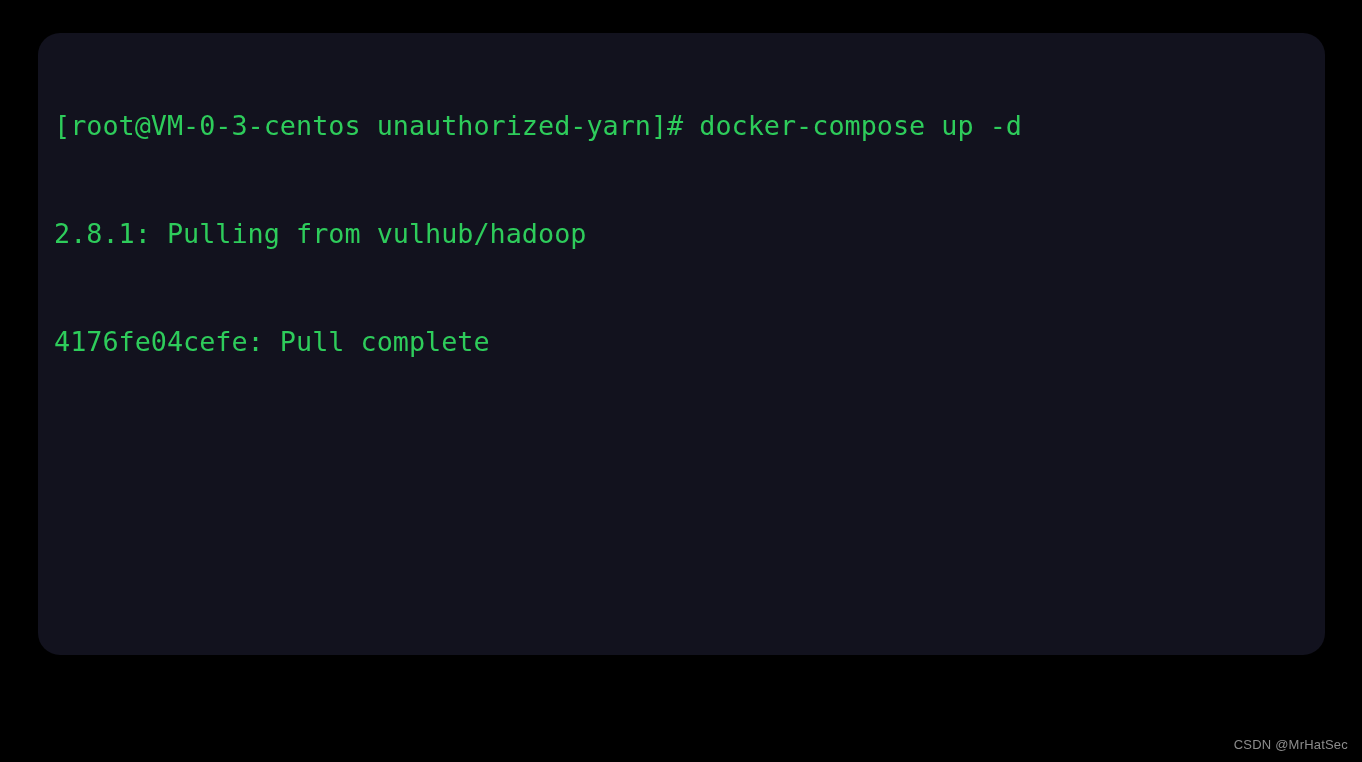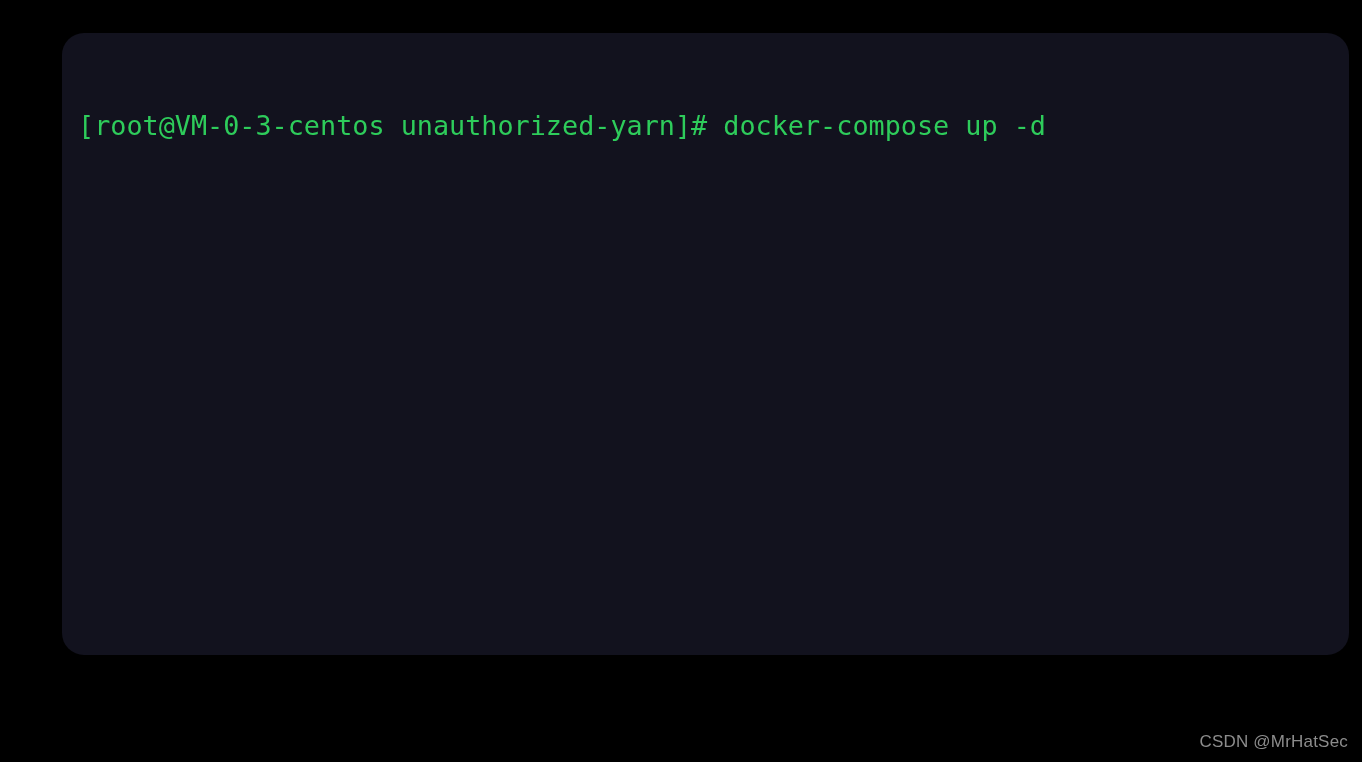--- a/index.html
+++ b/index.html
@@ -20,21 +20,20 @@
   
   #terminal-window {
     position: absolute;
     left: 38px;
     top: 33px;
     width: 1287px;
     height: 622px;
     background: #12121e;
     border-radius: 22px;
     overflow: hidden;
-    margin-left: 24px;
   }
 
   #terminal-output {
     position: absolute;
     left: 16px;
     top: 3px;
     right: 0;
     font-family: "DejaVu Sans Mono", monospace;
     font-size: 21.5px;
     line-height: 36px;
@@ -50,32 +49,34 @@
     display: block;
     color: #2ecc5b;
   }
 
   
   #watermark {
     position: absolute;
     right: 14px;
     bottom: 10px;
     font-family: "Liberation Sans", sans-serif;
-    font-size: 17px;
+    font-size: 13px;
     color: #8c8c8c;
     letter-spacing: 0.2px;
     white-space: pre;
   }
 </style>
 </head>
 <body style="background: rgb(0, 0, 0);">
 
 <div id="terminal-window" style="background: rgb(18, 18, 30); border-radius: 22px;">
   <div id="terminal-output" style="color: rgb(46, 204, 91); font-size: 26.81px;">
     <span class="term-line">[root@VM-0-3-centos unauthorized-yarn]# docker-compose up -d</span>
+    <span class="term-line">2.8.1: Pulling from vulhub/hadoop</span>
+    <span class="term-line">4176fe04cefe: Pull complete</span>
     
     
     
     
     
     
     
     
     
     

